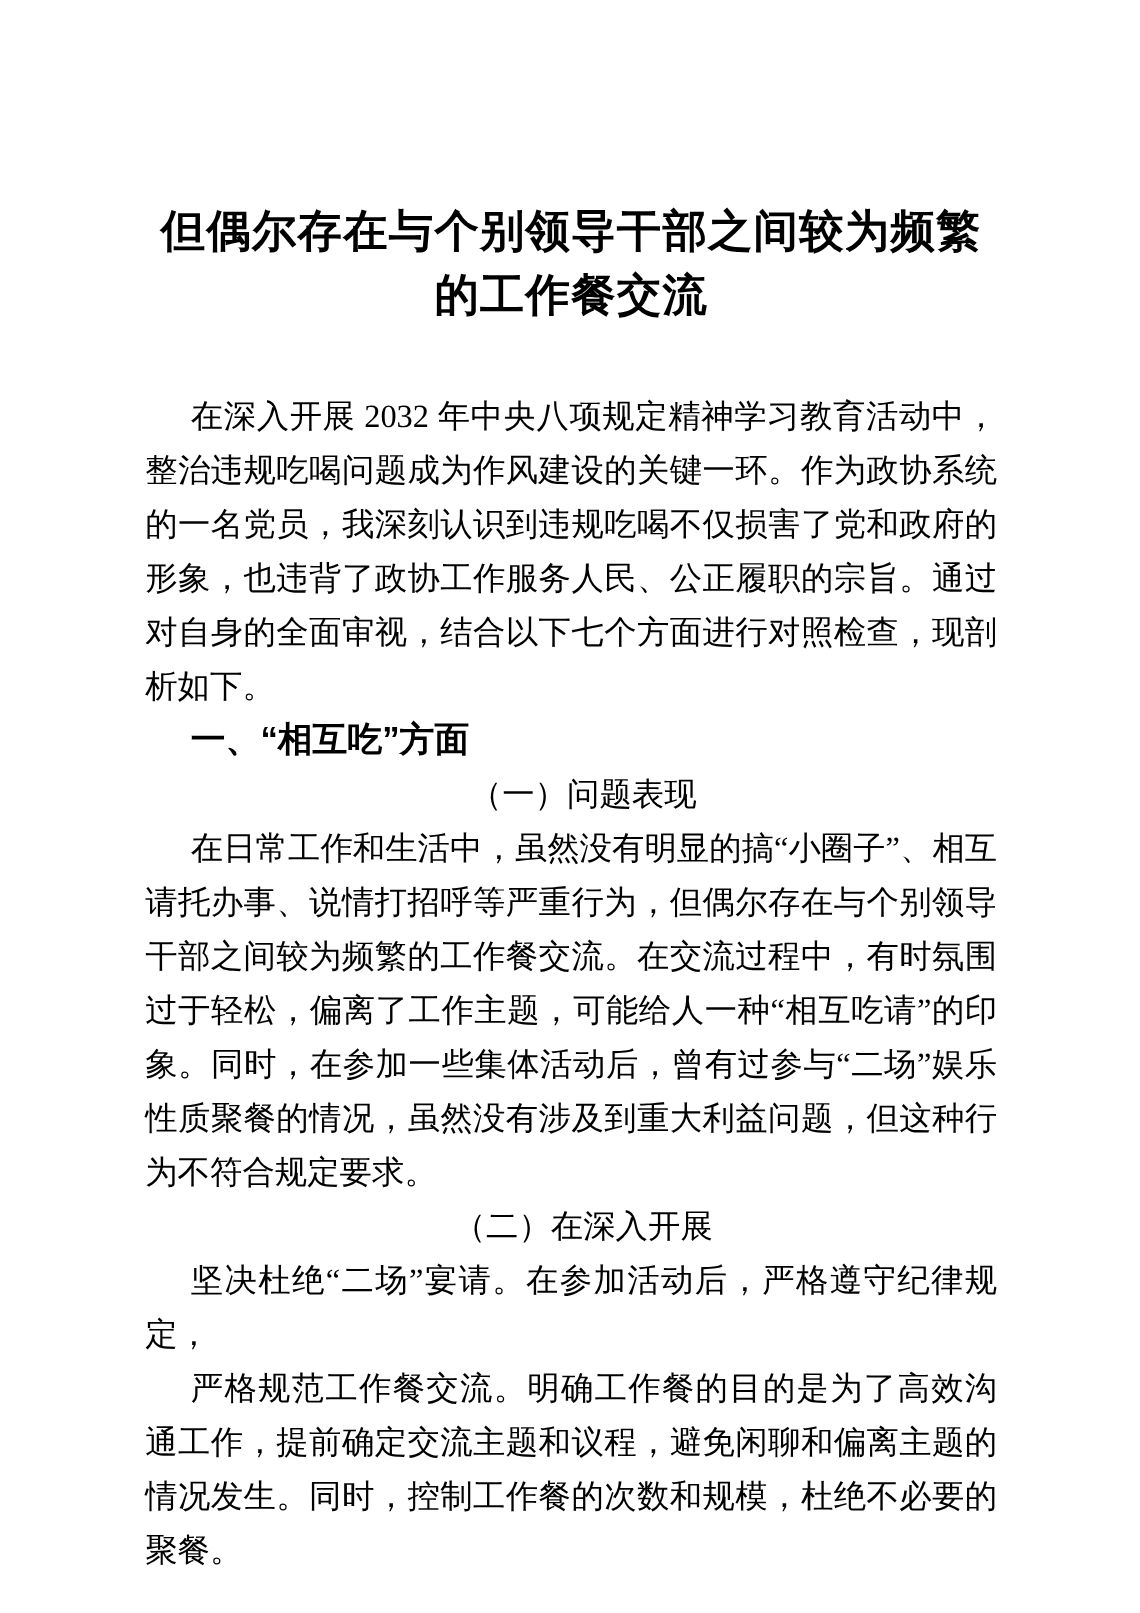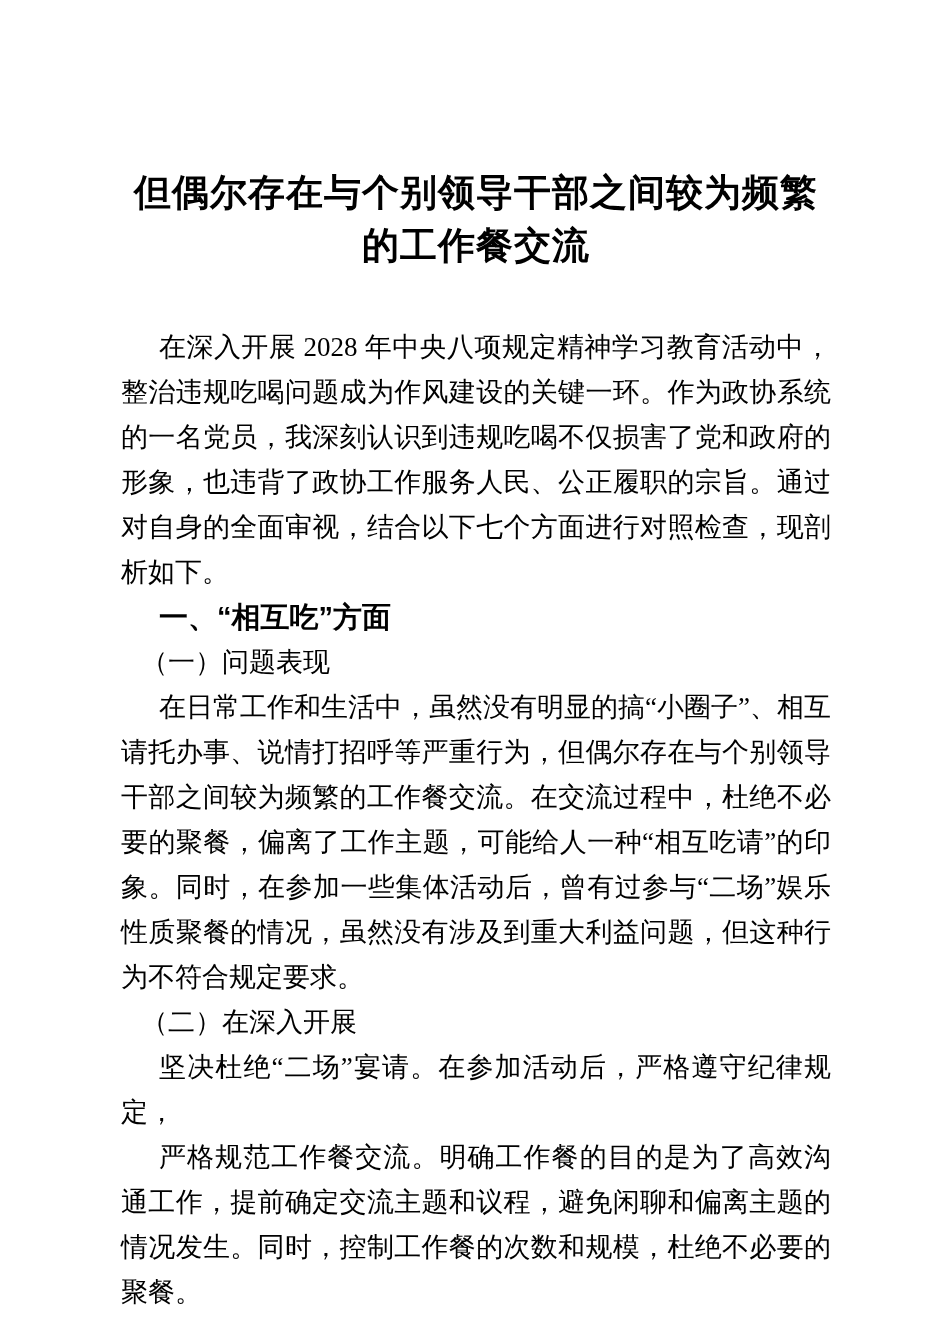--- a/index.html
+++ b/index.html
@@ -46,37 +46,38 @@
     font-size: 29px;
     line-height: 45px;
     text-indent: 38px;
   }
   .h-sub {
     margin: 0;
     font-size: 27px;
     line-height: 45px;
     text-indent: 20px;
     font-weight: normal;
+    text-align: center;
   }
 </style>
 </head>
 <body>
 
 <div class="page">
   <div class="content">
 
     <h1 class="doc-title">但偶尔存在与个别领导干部之间较为频繁的工作餐交流</h1>
 
-    <p class="para">在深入开展 2028 年中央八项规定精神学习教育活动中，整治违规吃喝问题成为作风建设的关键一环。作为政协系统的一名党员，我深刻认识到违规吃喝不仅损害了党和政府的形象，也违背了政协工作服务人民、公正履职的宗旨。通过对自身的全面审视，结合以下七个方面进行对照检查，现剖析如下。</p>
+    <p class="para">在深入开展 2032 年中央八项规定精神学习教育活动中，整治违规吃喝问题成为作风建设的关键一环。作为政协系统的一名党员，我深刻认识到违规吃喝不仅损害了党和政府的形象，也违背了政协工作服务人民、公正履职的宗旨。通过对自身的全面审视，结合以下七个方面进行对照检查，现剖析如下。</p>
 
     <h2 class="h-section">一、“相互吃”方面</h2>
 
     <h3 class="h-sub">（一）问题表现</h3>
 
-    <p class="para">在日常工作和生活中，虽然没有明显的搞“小圈子”、相互请托办事、说情打招呼等严重行为，但偶尔存在与个别领导干部之间较为频繁的工作餐交流。在交流过程中，杜绝不必要的聚餐，偏离了工作主题，可能给人一种“相互吃请”的印象。同时，在参加一些集体活动后，曾有过参与“二场”娱乐性质聚餐的情况，虽然没有涉及到重大利益问题，但这种行为不符合规定要求。</p>
+    <p class="para">在日常工作和生活中，虽然没有明显的搞“小圈子”、相互请托办事、说情打招呼等严重行为，但偶尔存在与个别领导干部之间较为频繁的工作餐交流。在交流过程中，有时氛围过于轻松，偏离了工作主题，可能给人一种“相互吃请”的印象。同时，在参加一些集体活动后，曾有过参与“二场”娱乐性质聚餐的情况，虽然没有涉及到重大利益问题，但这种行为不符合规定要求。</p>
 
     <h3 class="h-sub">（二）在深入开展</h3>
 
     <p class="para">坚决杜绝“二场”宴请。在参加活动后，严格遵守纪律规定，</p>
 
     <p class="para">严格规范工作餐交流。明确工作餐的目的是为了高效沟通工作，提前确定交流主题和议程，避免闲聊和偏离主题的情况发生。同时，控制工作餐的次数和规模，杜绝不必要的聚餐。</p>
 
   </div>
 </div>
 

